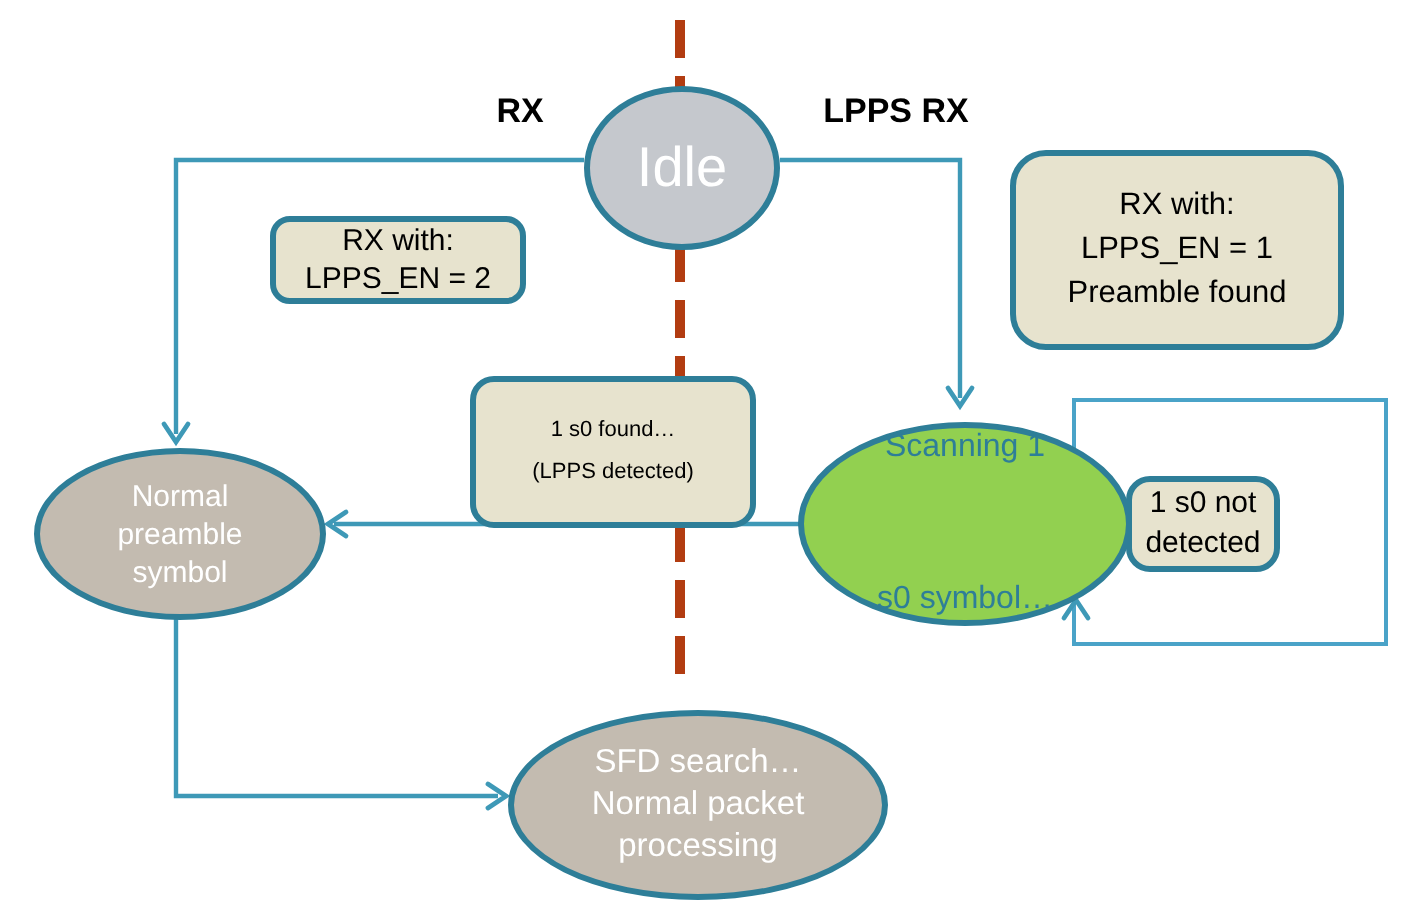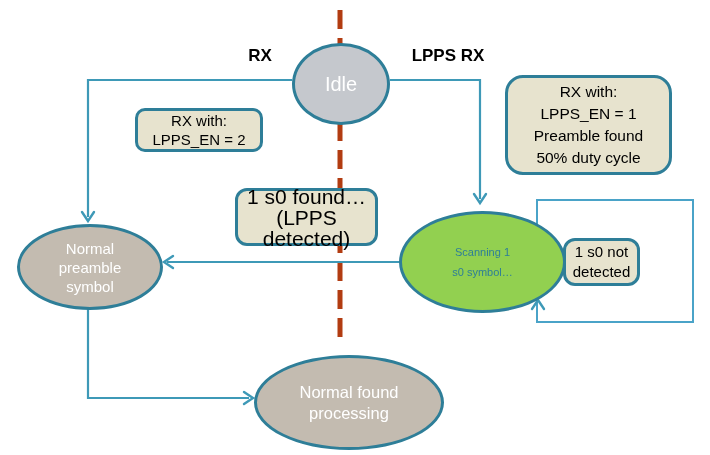--- a/index.html
+++ b/index.html
@@ -50,35 +50,36 @@
     text-align: center;
   }
   .ellipse {
     border-radius: 50%;
     border: 3.5px solid var(--teal-border, #2e7e98);
   }
   .state-idle {
     left: 292px; top: 43px; width: 98px; height: 82px;
     background: var(--fill-idle, #c5c8cd);
     color: var(--text-white, #fff);
-    font-size: 20px;
+    font-size: 28px;
   }
   .state-normal {
     left: 17px; top: 224px; width: 146px; height: 86px;
     background: var(--fill-state-gray, #c3bbb0);
     color: var(--text-white, #fff);
     font-size: 15px;
     line-height: 19px;
   }
   .state-scanning {
     left: 399px; top: 211px; width: 167px; height: 102px;
     background: var(--fill-green, #92d050);
     color: var(--text-teal, #2e7e98);
-    font-size: 11px;
+    font-size: 16px;
     line-height: 20px;
+    justify-content: space-between;
   }
   .state-sfd {
     left: 254px; top: 355px; width: 190px; height: 95px;
     background: var(--fill-state-gray, #c3bbb0);
     color: var(--text-white, #fff);
     font-size: 16.5px;
     line-height: 21px;
   }
   .note {
     background: var(--fill-note, #e7e3ce);
@@ -87,22 +88,22 @@
   }
   .note-rx0 {
     left: 135px; top: 108px; width: 128px; height: 44px;
     border-radius: 10px; font-size: 15px; line-height: 19px;
   }
   .note-rx1 {
     left: 505px; top: 75px; width: 167px; height: 100px;
     border-radius: 18px; font-size: 15.5px; line-height: 22px;
   }
   .note-found {
-    left: 235px; top: 188px; width: 143px; height: 58px;
-    border-radius: 12px; font-size: 21px; line-height: 21px;
+    left: 235px; top: 188px; width: 143px; height: 76px;
+    border-radius: 12px; font-size: 11px; line-height: 21px;
   }
   .note-notdet {
     left: 563px; top: 238px; width: 77px; height: 48px;
     border-radius: 12px; font-size: 15px; line-height: 20px;
   }
   .edge-label {
     position: absolute;
     z-index: 2;
     color: var(--text-black, #000);
     font-size: 17px;
@@ -140,34 +141,34 @@
     <div>preamble</div>
     <div>symbol</div>
   </div>
 
   <div class="shape ellipse state-scanning">
     <div>Scanning 1</div>
     <div>s0 symbol…</div>
   </div>
 
   <div class="shape ellipse state-sfd">
-    <div>Normal found</div>
+    <div>SFD search…</div>
+    <div>Normal packet</div>
     <div>processing</div>
   </div>
 
   <div class="shape note note-rx0">
     <div>RX with:</div>
     <div>LPPS_EN = 2</div>
   </div>
 
   <div class="shape note note-rx1">
     <div>RX with:</div>
     <div>LPPS_EN = 1</div>
     <div>Preamble found</div>
-    <div>50% duty cycle</div>
   </div>
 
   <div class="shape note note-found">
     <div>1 s0 found…</div>
     <div>(LPPS detected)</div>
   </div>
 
   <div class="shape note note-notdet">
     <div>1 s0 not</div>
     <div>detected</div>

